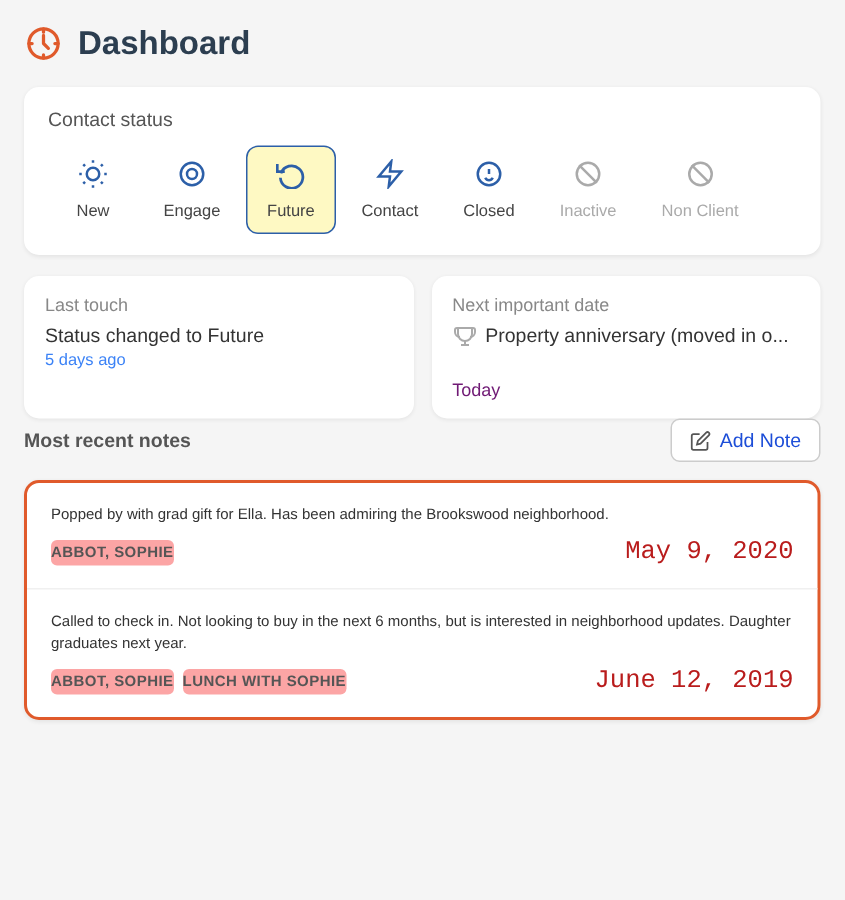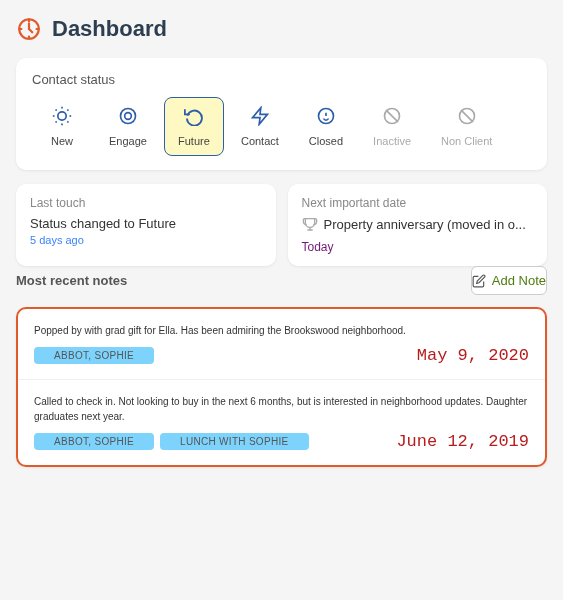--- a/index.html
+++ b/index.html
@@ -114,49 +114,48 @@
     }
 
     .info-card-date {
       font-size: 12px;
       color: #701a75;
       font-weight: 400;
     }
 
     .next-date-row {
       display: flex;
-      align-items: center;
       gap: 6px;
-      margin-bottom: 4px;
+      margin-bottom: 16px;
     }
 
     .trophy-icon {
       font-size: 16px;
       color: #aaa;
     }
 
     
     .notes-header {
       display: flex;
       justify-content: space-between;
       align-items: center;
       margin-bottom: 12px;
     }
 
     .add-note-btn {
       display: flex;
       align-items: center;
       gap: 6px;
-      padding: 6px 0;
+      padding: 6px 12px;
       border: 1.5px solid #ccc;
       border-radius: 6px;
       background: #fff;
       cursor: pointer;
       font-size: 13px;
-      color: #4d7c0f;
+      color: #1d4ed8;
     }
 
     .notes-card {
       background: #fff;
       border-radius: 10px;
       padding: 0;
       border: 2px solid #e05a2b;
       box-shadow: 0 1px 3px rgba(0,0,0,0.07);
     }
 
@@ -179,25 +178,25 @@
       gap: 6px;
     }
 
     .tags {
       display: flex;
       gap: 6px;
       flex-wrap: wrap;
     }
 
     .tag {
-      background: #7dd3fc;
+      background: #fca5a5;
       color: #555;
       font-size: 10px;
-      font-weight: 400;
-      padding: 3px 20px;
+      font-weight: 700;
+      padding: 3px 0;
       border-radius: 4px;
       letter-spacing: 0.3px;
     }
 
     .note-date {
       font-size: 17px;
       color: #b91c1c;
       font-family: Liberation Mono, monospace;
     }
 

